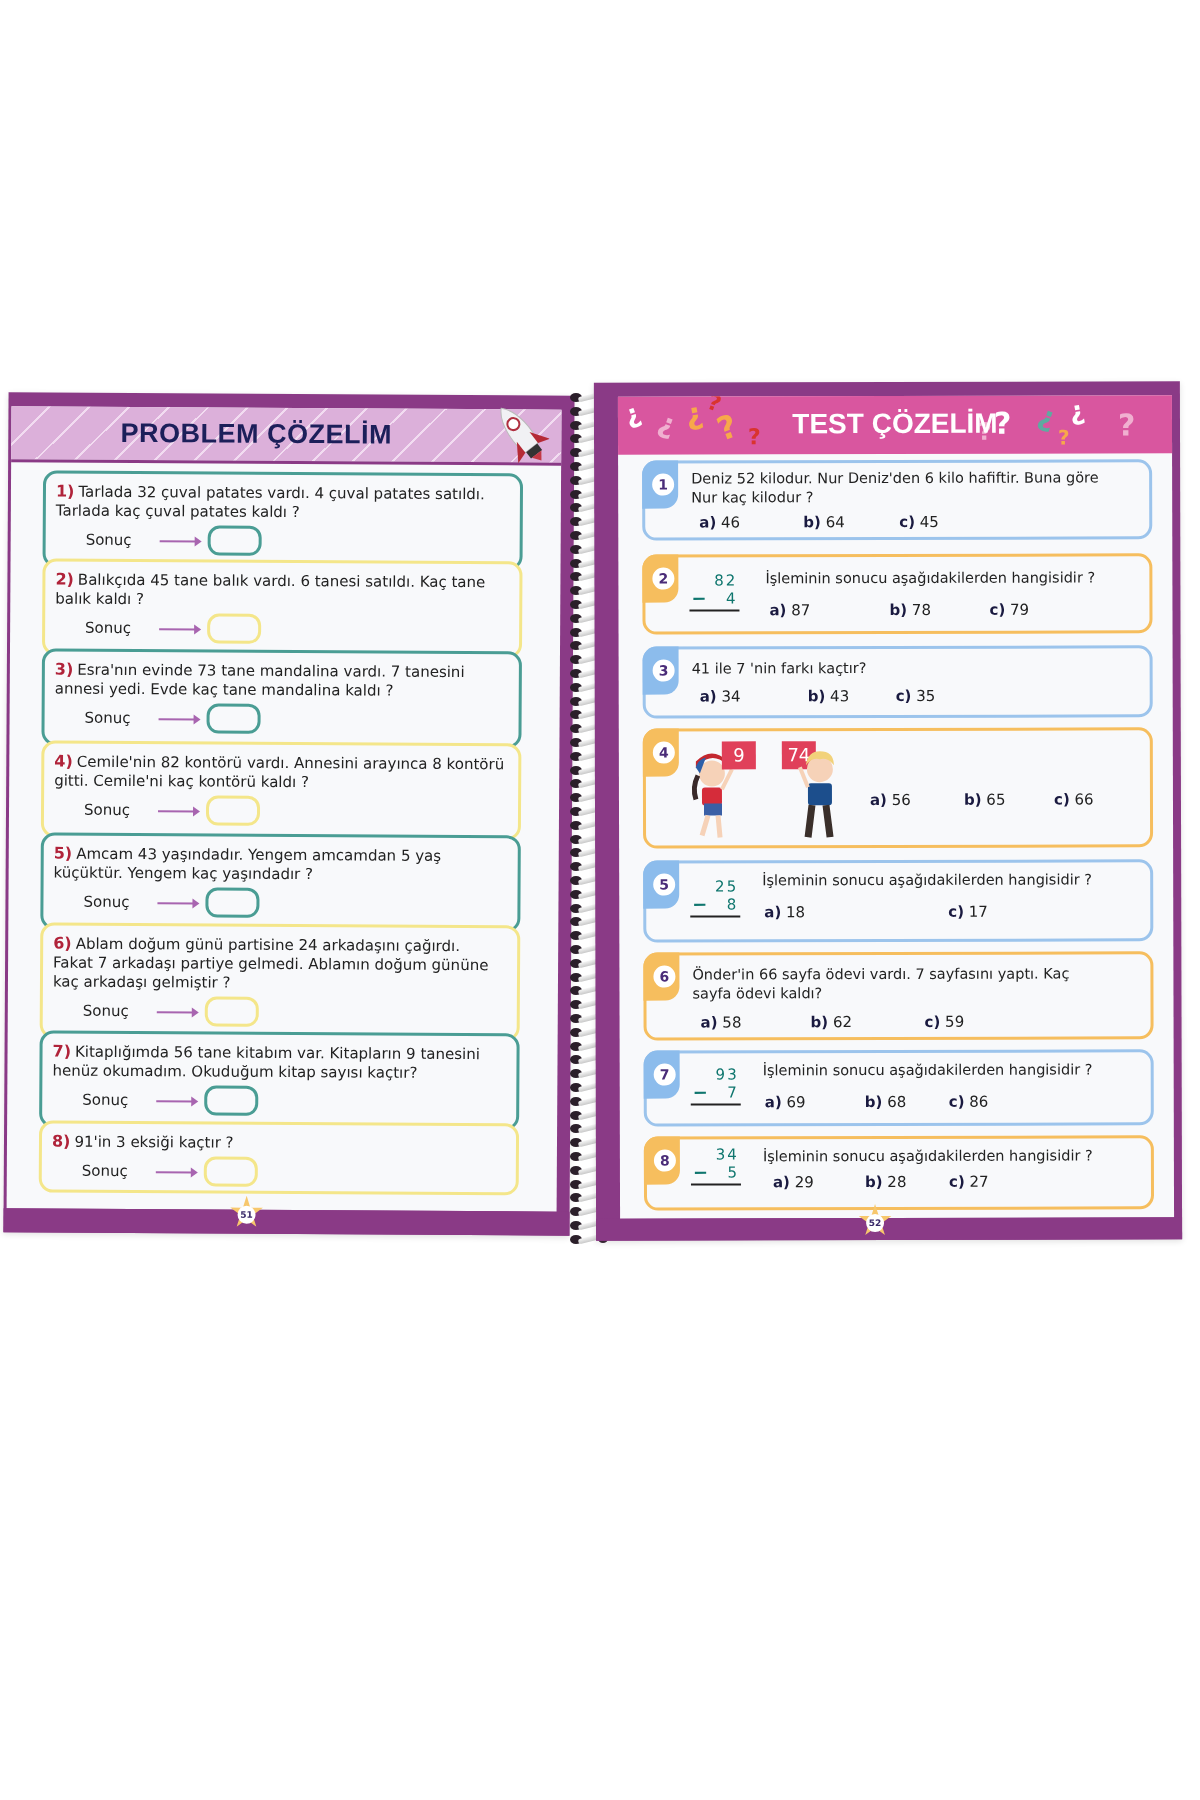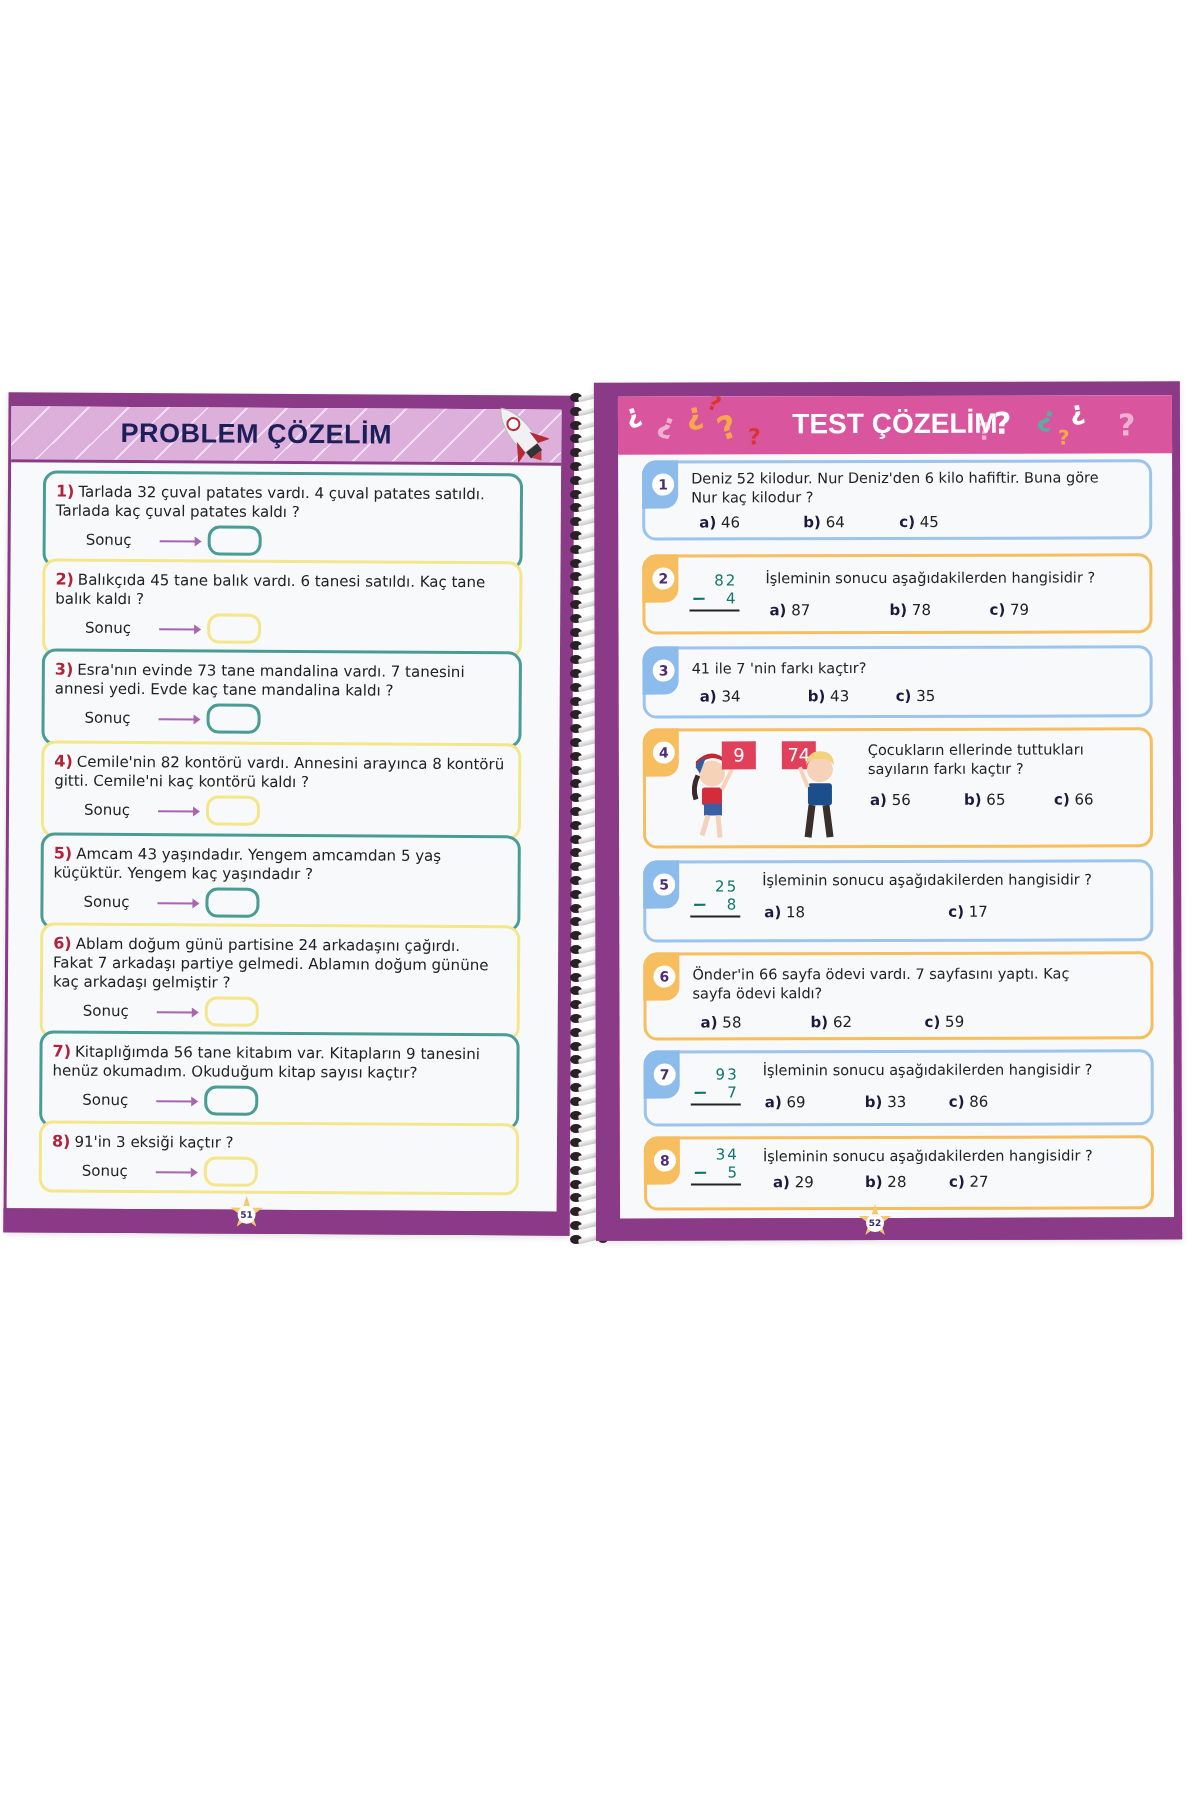--- a/index.html
+++ b/index.html
@@ -615,21 +615,20 @@
         <div class="flag" style="left:36px;top:2px;">9</div>
         <div class="flag" style="left:96px;top:2px;">74</div>
         <svg width="60" height="110" viewBox="0 0 60 110" style="position:absolute;left:108px;top:0;">
           <circle cx="26" cy="30" r="13" fill="#f6d2b8"></circle>
           <path d="M12 26 Q14 12 26 12 Q40 12 40 26 Q34 18 26 20 Q18 18 12 26 Z" fill="#f2d27a"></path>
           <rect x="14" y="44" width="24" height="22" rx="3" fill="#1c4e8c"></rect>
           <path d="M18 66 L14 98 M32 66 L36 98" stroke="#3a2f2a" stroke-width="7"></path>
           <path d="M14 48 L6 28" stroke="#f6d2b8" stroke-width="4"></path>
         </svg>
       </div>
-      <div class="qtext" style="left:222px;top:10px;width:270px;">Çocukların ellerinde tuttukları sayıların farkı kaçtır ?</div>
       <div class="opts" style="left:224px;top:60px;">
         <span class="opt" style="left:0;"><b>a)</b> <span>56</span></span>
         <span class="opt" style="left:94px;"><b>b)</b> <span>65</span></span>
         <span class="opt" style="left:184px;"><b>c)</b> <span>66</span></span>
       </div>
     </div>
 
     <div class="tbox blue" style="top:464px; height:82px;">
       <div class="tab"></div>
       <div class="badge">5</div>
@@ -663,21 +662,21 @@
       <div class="badge">7</div>
       <div class="op" style="left:44px;top:12px;">
         <span class="top">93</span>
         <span class="minus">−</span>
         <span class="bottom">7</span>
         <span class="line"></span>
       </div>
       <div class="qtext" style="left:116px;top:8px;width:380px;">İşleminin sonucu aşağıdakilerden hangisidir ?</div>
       <div class="opts" style="left:118px;top:40px;">
         <span class="opt" style="left:0;"><b>a)</b> <span>69</span></span>
-        <span class="opt" style="left:100px;"><b>b)</b> <span>33</span></span>
+        <span class="opt" style="left:100px;"><b>b)</b> <span>68</span></span>
         <span class="opt" style="left:184px;"><b>c)</b> <span>86</span></span>
       </div>
     </div>
 
     <div class="tbox orange" style="top:740px; height:74px;">
       <div class="tab"></div>
       <div class="badge">8</div>
       <div class="op" style="left:44px;top:6px;">
         <span class="top">34</span>
         <span class="minus">−</span>

